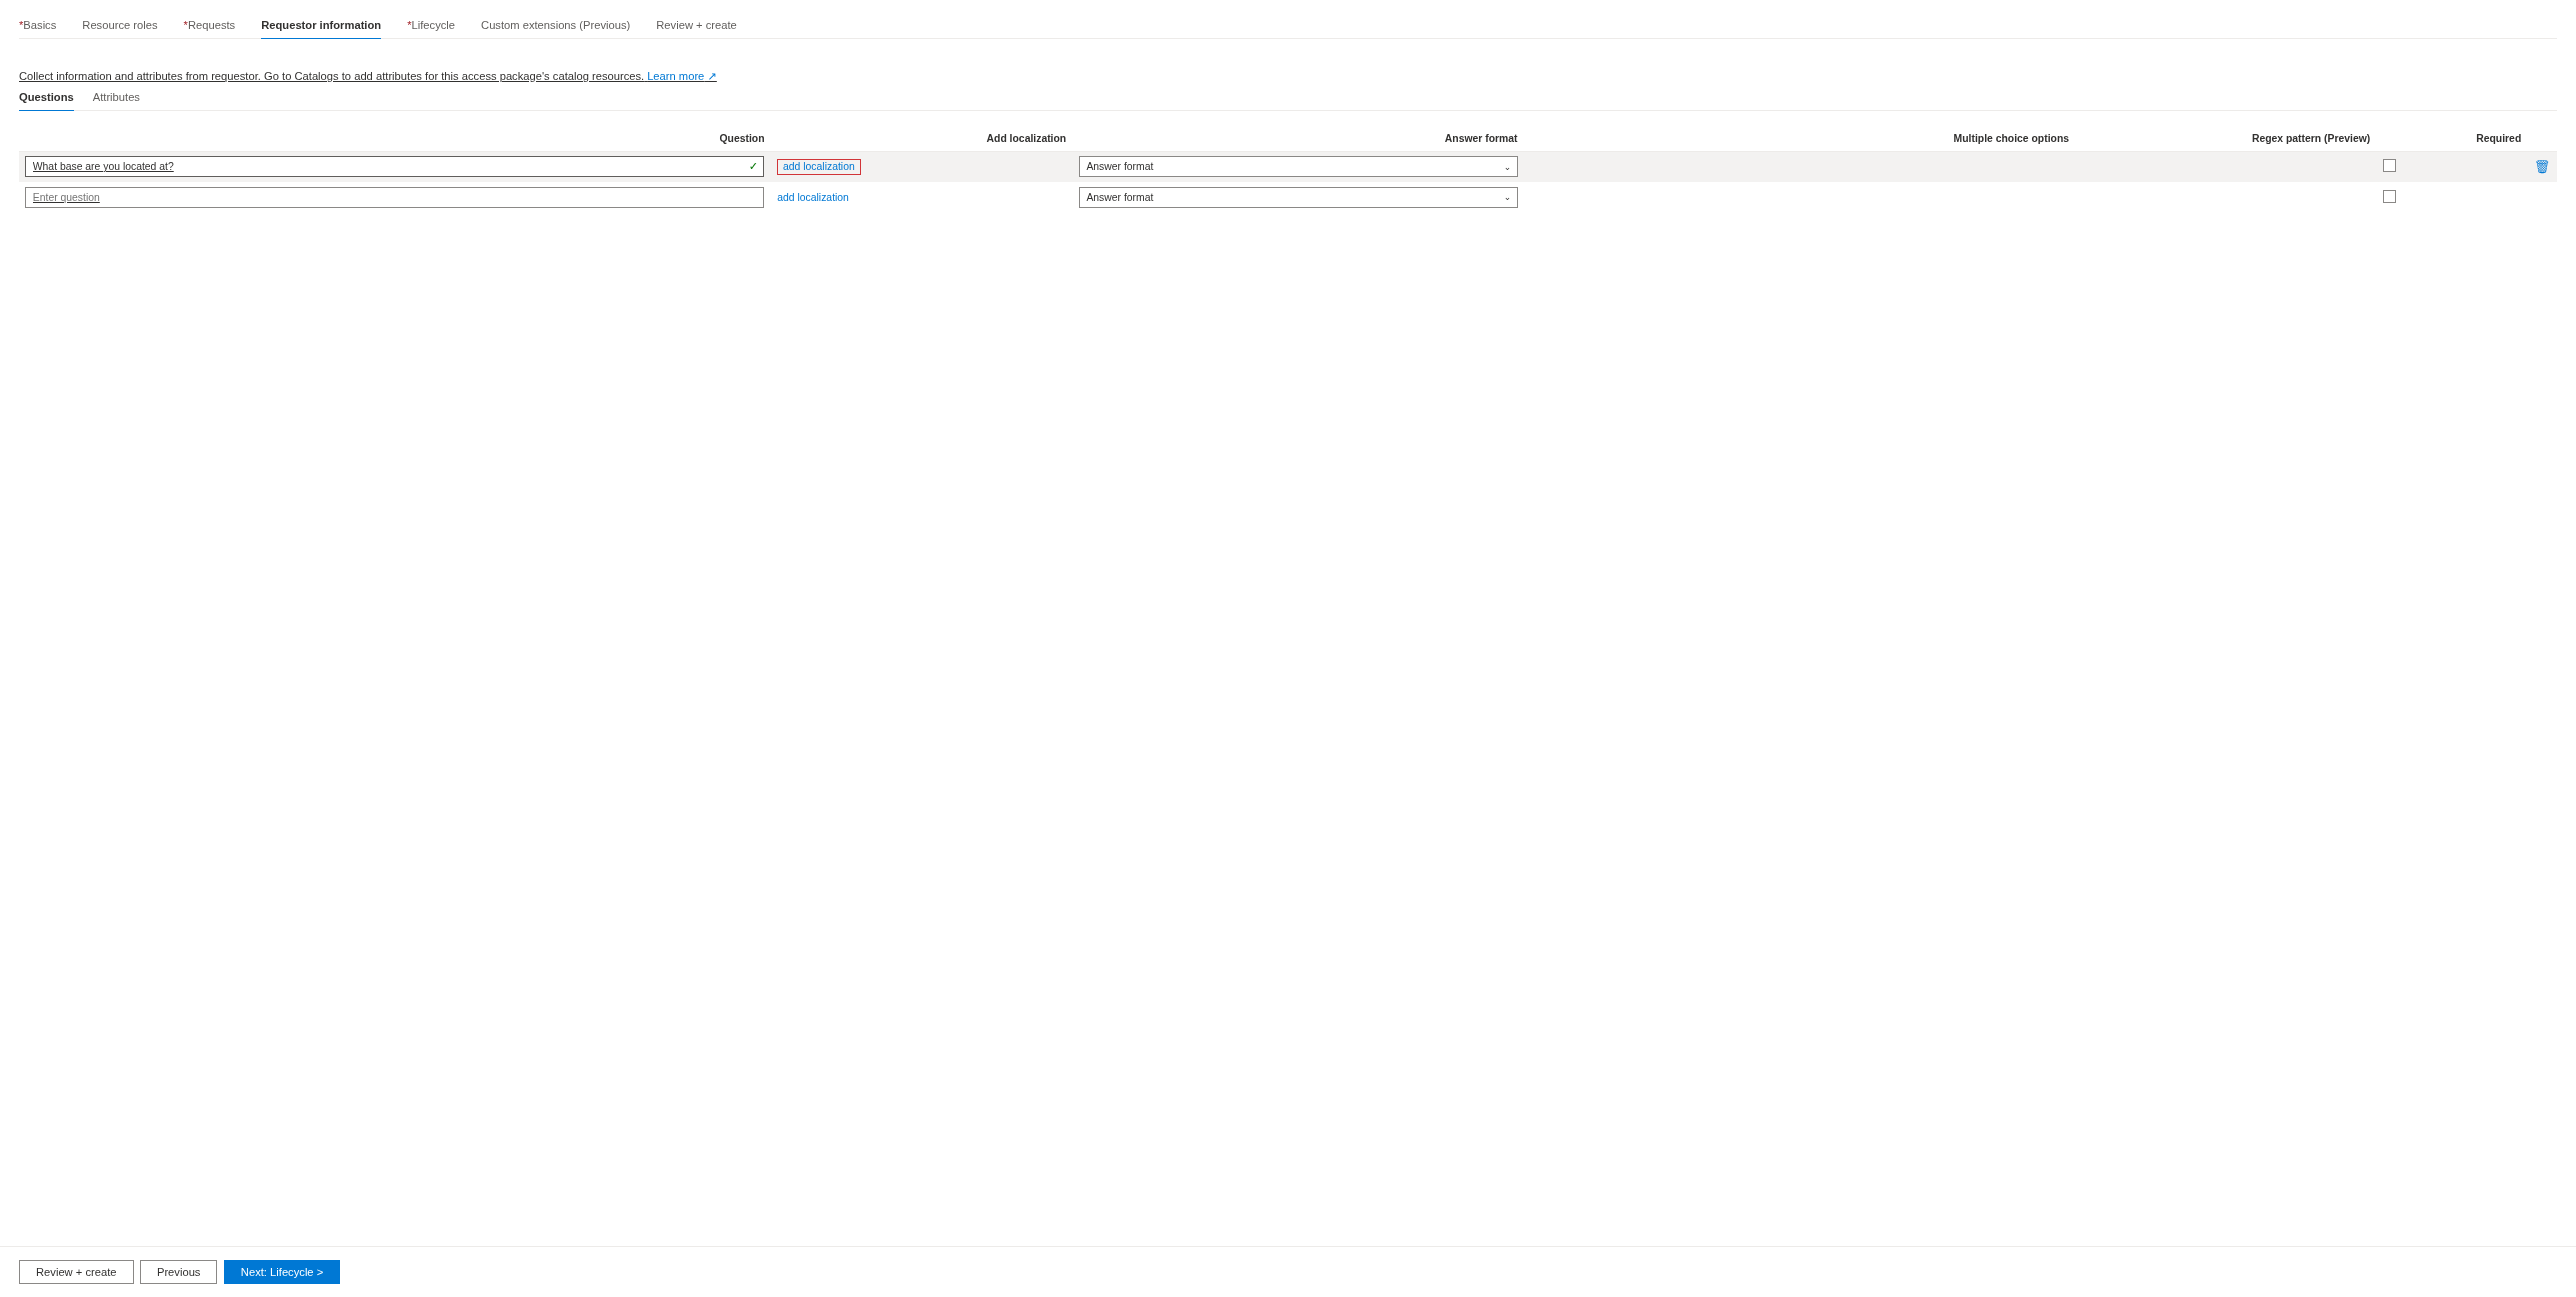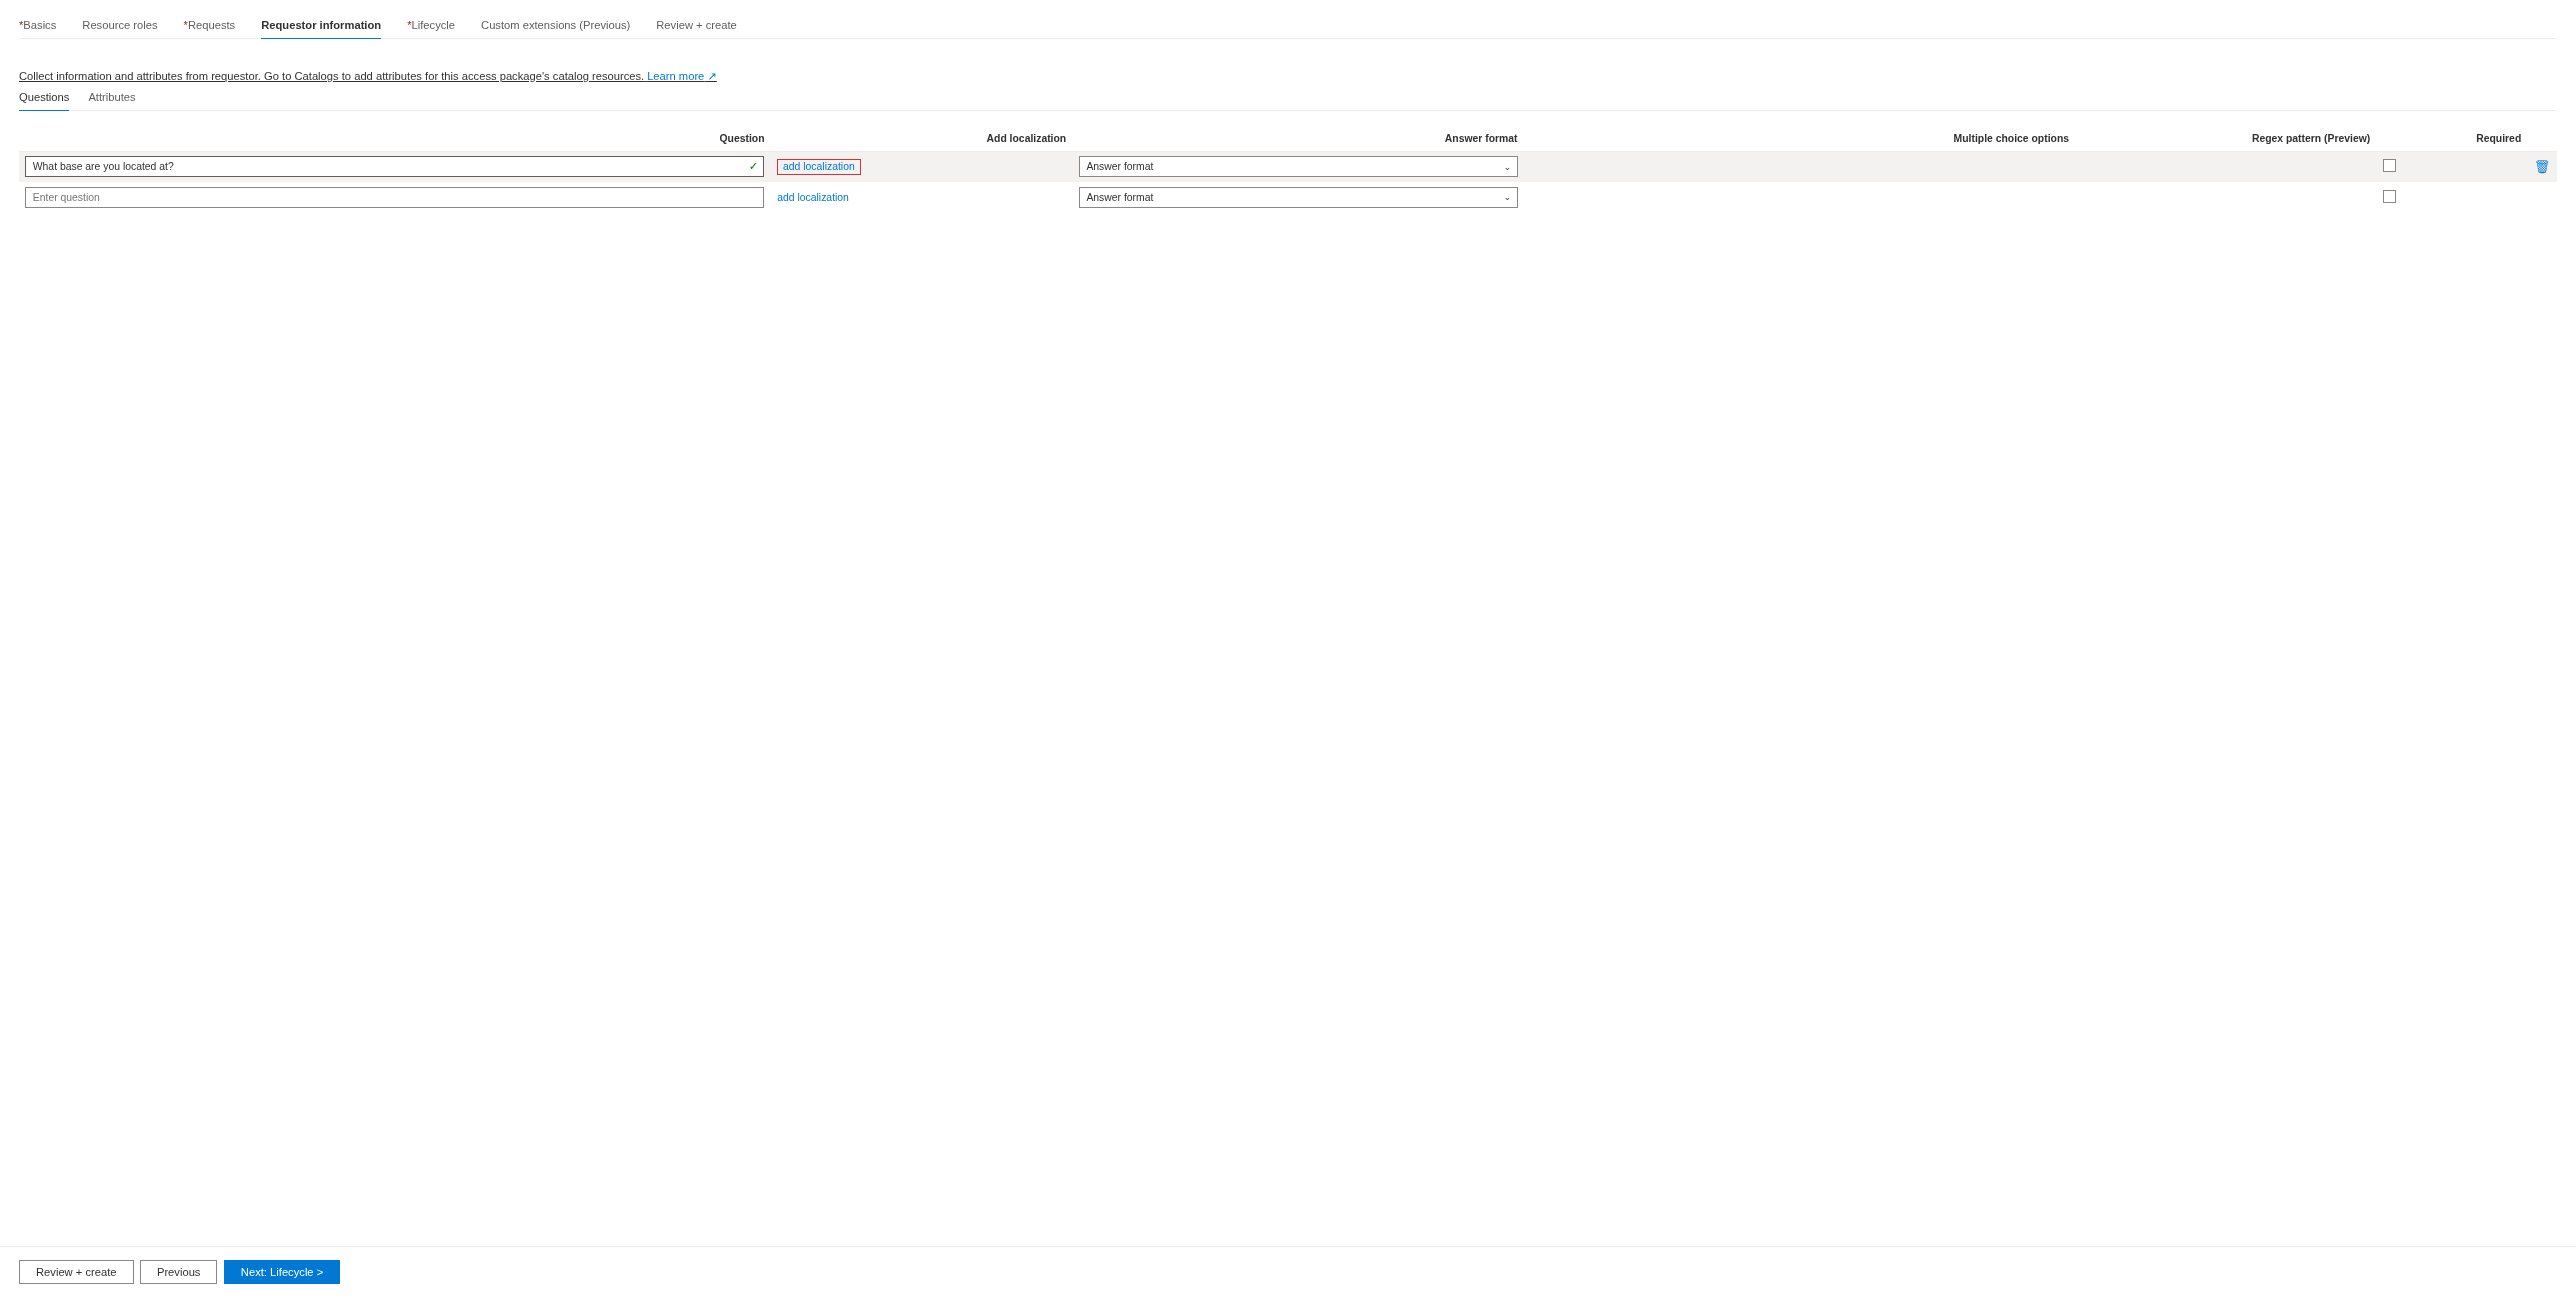--- a/index.html
+++ b/index.html
@@ -74,21 +74,21 @@
       cursor: pointer;
       color: #605e5c;
       font-size: 11.2px;
       border-bottom: 1.6px solid transparent;
       margin-bottom: -0.8px;
     }
 
     .sub-tab.active {
       color: #323130;
       border-bottom: 1.6px solid #0078d4;
-      font-weight: 400;
+      font-weight: 700;
     }
 
     
     .questions-table {
       width: 100%;
       border-collapse: collapse;
     }
 
     .questions-table th {
       text-align: right;
@@ -134,20 +134,21 @@
     }
 
     .question-input.filled {
       border-color: #605e5c;
     }
 
     .input-wrapper {
       position: relative;
       display: flex;
       align-items: center;
+      text-decoration: underline;
     }
 
     .input-wrapper .check-icon {
       position: absolute;
       right: 6.4px;
       color: #107c10;
       font-size: 11.2px;
     }
 
     

